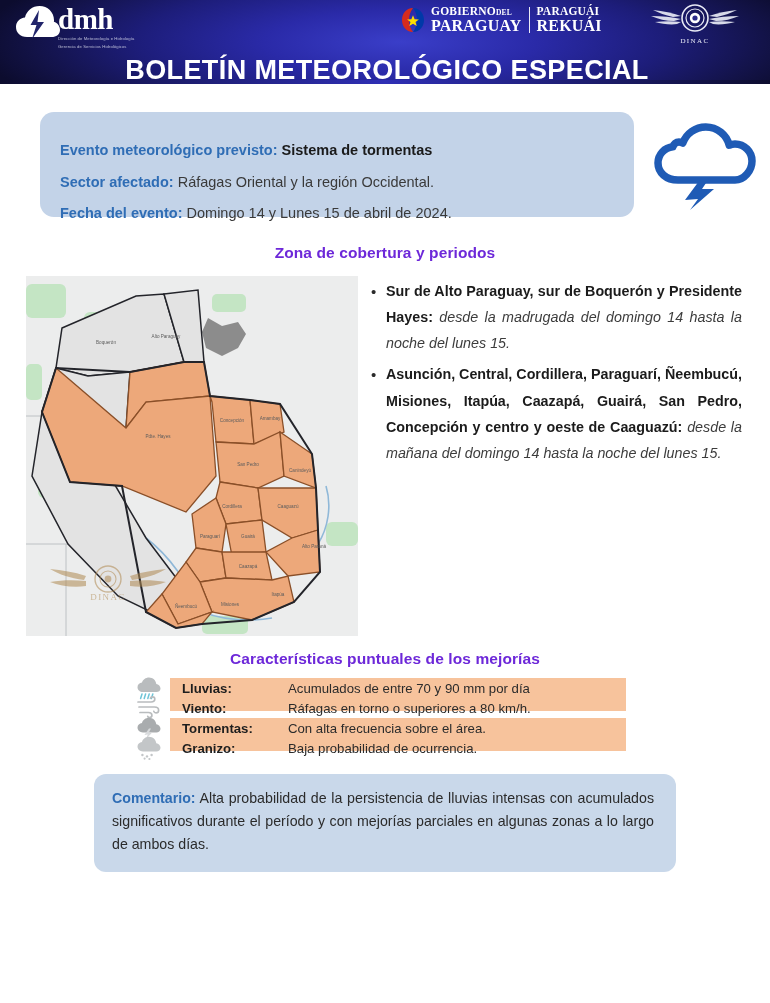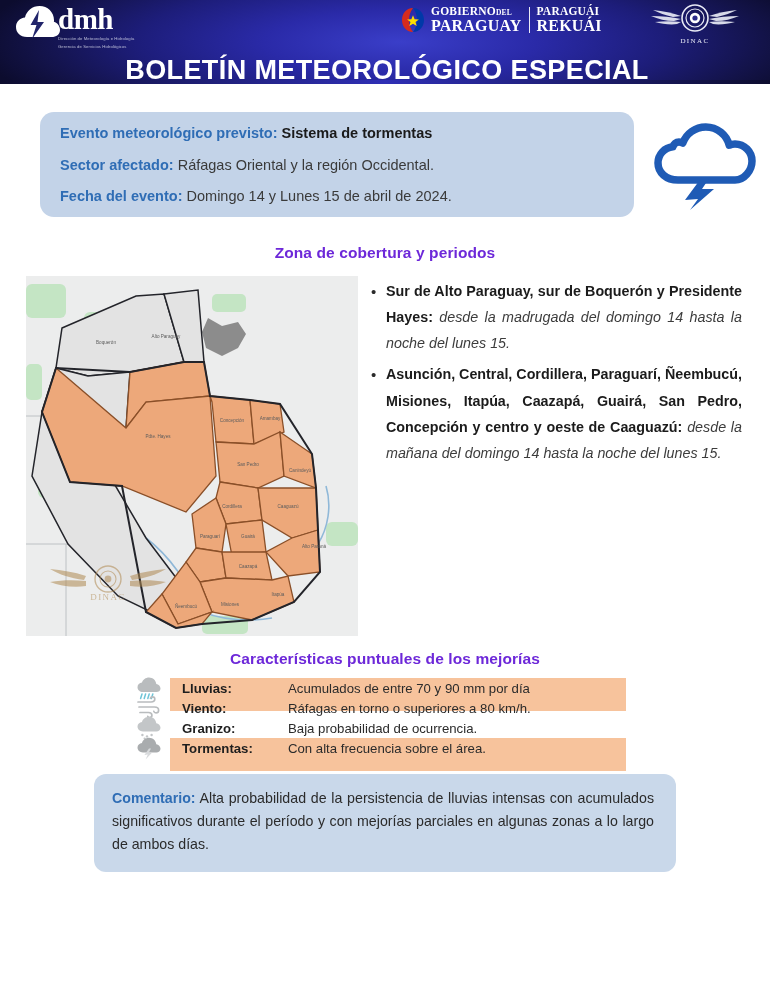--- a/index.html
+++ b/index.html
@@ -114,21 +114,21 @@
     margin-top: 28px;
     height: 108px;
   }
   .event-box {
     position: absolute;
     left: 40px; top: 0;
     width: 594px;
     height: 105px;
     background: #c3d3e8;
     border-radius: 14px;
-    padding: 14px 0 0 20px;
+    padding: 31px 0 0 20px;
   }
   .ev-line { font-size: 14.5px; line-height: 1.0; margin-bottom: 17px; color: #2b2b2b; }
   .ev-label { color: #2f6db5; font-weight: 700; }
   .ev-val-bold { color: #1a1a1a; font-weight: 700; }
   .ev-val { color: #3a3a3a; }
 
   .storm-icon {
     position: absolute;
     left: 652px; top: 8px;
     width: 104px; height: 92px;
@@ -448,46 +448,46 @@
           <path d="M2 7 H15 C17.4 7 18.8 5.6 18.8 4.1 C18.8 2.7 17.7 1.8 16.5 1.8 C15.4 1.8 14.6 2.5 14.4 3.3"></path>
           <path d="M3 12 H18.5 C21 12 22.6 13.5 22.6 15.2 C22.6 16.8 21.4 17.9 20 17.9 C18.8 17.9 18 17.2 17.8 16.4"></path>
           <path d="M4 17.5 H12.5 C14.6 17.5 15.9 18.8 15.9 20.3 C15.9 21.7 14.8 22.6 13.6 22.6 C12.6 22.6 11.9 22 11.7 21.3"></path>
         </g>
       </svg>
     </div>
     <div class="char-label">Viento:</div>
     <div class="char-value">Ráfagas en torno o superiores a 80 km/h.</div>
   </div>
 
+  <div class="char-row hl">
+    <div class="char-band"></div>
+    <div class="char-ico">
+      <svg width="26" height="26" viewBox="0 0 26 26">
+        <path d="M7 17.5 C3.7 17.5 1.5 15.2 1.5 12.6 C1.5 10.1 3.5 8.1 6 8 C6.8 4.9 9.7 2.8 13 2.8 C16.8 2.8 19.9 5.6 20.3 9.3 C22.6 9.7 24.5 11.6 24.5 13.8 C24.5 16 22.6 17.5 20.4 17.5 Z" fill="#a9acae"></path>
+        <path d="M13 13.5 L8.4 20 L11.8 19.6 L9.6 24.5 L16.2 17.6 L12.6 17.9 L15 13.5 Z" fill="#d8dadc"></path>
+      </svg>
+    </div>
+    <div class="char-label">Tormentas:</div>
+    <div class="char-value">Con alta frecuencia sobre el área.</div>
+  </div>
+
   <div class="char-row">
     <div class="char-band"></div>
     <div class="char-ico">
       <svg width="26" height="26" viewBox="0 0 26 26">
         <path d="M7 16.5 C3.7 16.5 1.5 14.2 1.5 11.6 C1.5 9.1 3.5 7.1 6 7 C6.8 3.9 9.7 1.8 13 1.8 C16.8 1.8 19.9 4.6 20.3 8.3 C22.6 8.7 24.5 10.6 24.5 12.8 C24.5 15 22.6 16.5 20.4 16.5 Z" fill="#c3c6c8"></path>
         <g fill="#c3c6c8">
           <circle cx="6.4" cy="20" r="1.2"></circle>
           <circle cx="11" cy="21.4" r="1.2"></circle>
           <circle cx="15.6" cy="20" r="1.2"></circle>
           <circle cx="8.6" cy="23.6" r="1.1"></circle>
           <circle cx="13.4" cy="24" r="1.1"></circle>
         </g>
       </svg>
     </div>
     <div class="char-label">Granizo:</div>
     <div class="char-value">Baja probabilidad de ocurrencia.</div>
   </div>
-
-  <div class="char-row hl">
-    <div class="char-band"></div>
-    <div class="char-ico">
-      <svg width="26" height="26" viewBox="0 0 26 26">
-        <path d="M7 17.5 C3.7 17.5 1.5 15.2 1.5 12.6 C1.5 10.1 3.5 8.1 6 8 C6.8 4.9 9.7 2.8 13 2.8 C16.8 2.8 19.9 5.6 20.3 9.3 C22.6 9.7 24.5 11.6 24.5 13.8 C24.5 16 22.6 17.5 20.4 17.5 Z" fill="#a9acae"></path>
-        <path d="M13 13.5 L8.4 20 L11.8 19.6 L9.6 24.5 L16.2 17.6 L12.6 17.9 L15 13.5 Z" fill="#d8dadc"></path>
-      </svg>
-    </div>
-    <div class="char-label">Tormentas:</div>
-    <div class="char-value">Con alta frecuencia sobre el área.</div>
-  </div>
 </div>
 
 <div class="comment-box">
   <span class="comment-label">Comentario:</span><span> Alta probabilidad de la persistencia de lluvias intensas con acumulados significativos durante el período y con mejorías parciales en algunas zonas a lo largo de ambos días.</span>
 </div>
 
 </body></html>

